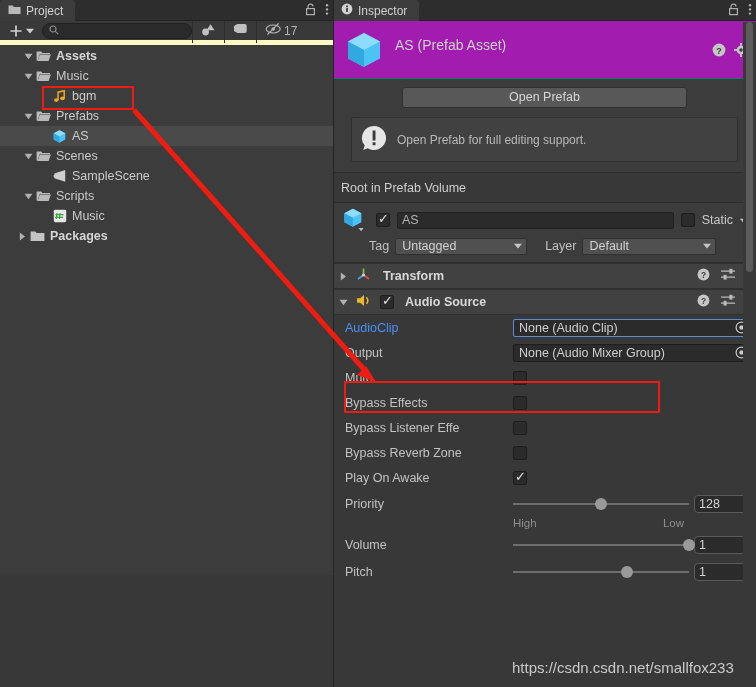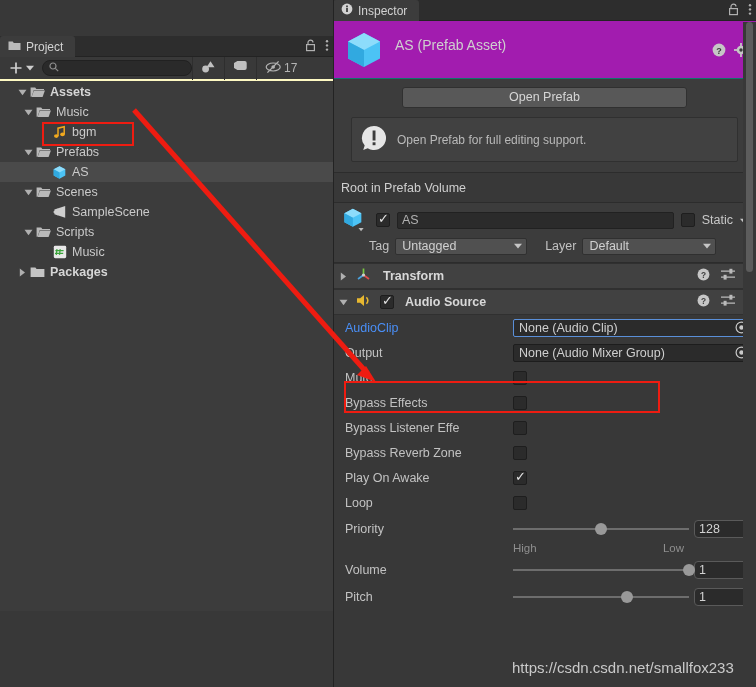--- a/index.html
+++ b/index.html
@@ -10,39 +10,38 @@
     font-size: 12px;
     color: #c4c4c4;
     overflow: hidden;
   }
   #app { position: relative; width: 756px; height: 687px; }
 
   
   #project-panel {
     position: absolute; left: 0; top: 0; width: 333px; height: 575px;
     background: #3c3c3c;
-    margin-top: 36px;
   }
   .tabbar {
     height: 21px; background: #2d2d2d; position: relative;
     border-bottom: 1px solid #232323;
   }
   .tab {
     display: inline-flex; align-items: center; gap: 5px;
     height: 21px; padding: 0 12px 0 8px;
     background: #3c3c3c; color: #d2d2d2; font-size: 12px;
     border-top-left-radius: 3px; border-top-right-radius: 3px;
   }
   .tab-right-icons {
     position: absolute; right: 4px; top: 0; height: 21px;
     display: flex; align-items: center; gap: 9px;
   }
   .toolbar {
     height: 24px; background: #393939; display: flex; align-items: center;
-    border-bottom: 2px solid #fef9c3;
+    border-bottom: 5px solid #fef9c3;
   }
   .tb-plus {
     display: flex; align-items: center; gap: 3px;
     padding: 0 8px 0 9px; height: 18px; color: #c9c9c9;
   }
   .search-wrap { flex: 0 0 auto; }
   .search-box {
     width: 150px; height: 16px; background: #2a2a2a;
     border: 1px solid #212121; border-radius: 8px;
     display: flex; align-items: center; padding: 0 6px; gap: 4px;
@@ -307,21 +306,21 @@
               <ellipse cx="8.2" cy="7" rx="7" ry="4" fill="none" stroke="#b4b4b4" stroke-width="1.2"></ellipse>
               <circle cx="8.2" cy="7" r="1.8" fill="#b4b4b4"></circle>
               <path d="M2.4 12.6L13.6 1.4" stroke="#b4b4b4" stroke-width="1.3"></path>
             </svg>
         </span>
         <span>17</span>
       </div>
     </div>
 
     <div id="tree">
-        <div class="trow bold" style="padding-left: 16px; text-align: right;">
+        <div class="trow bold" style="padding-left: 22px; text-align: right;">
           <span class="arrow">
             <svg width="9" height="7" viewBox="0 0 9 7">
               <path d="M0.5 0.8h8L4.5 6.2z" fill="#b0b0b0"></path>
             </svg>
           </span>
           <span class="ico">
             <svg width="15" height="12" viewBox="0 0 15 12">
               <path d="M0.6 1.4h4.6l1.1 1.5H14v1H3.8L1.6 10.8H0.6z" fill="#b9b9b9"></path>
               <path d="M3.9 4.6h11L12.6 10.9H1.6z" fill="#b9b9b9"></path>
             </svg>
@@ -676,24 +675,20 @@
           <span class="cb"></span>
         </div>
         <div class="prow">
           <span class="pl" style="overflow: hidden; white-space: nowrap;">Bypass Reverb Zone</span>
           <span class="cb"></span>
         </div>
         <div class="prow">
           <span class="pl" style="overflow: hidden; white-space: nowrap;">Play On Awake</span>
           <span class="cb checked"></span>
         </div>
-        <div class="prow">
-          <span class="pl" style="overflow: hidden; white-space: nowrap;">Loop</span>
-          <span class="cb"></span>
-        </div>
         <div class="slider-row">
           <span class="pl">Priority</span>
           <span class="slider">
             <span class="track"></span>
             <span class="knob" style="left:calc(50% - 6px)"></span>
           </span>
           <span class="numfield">128</span>
         </div>
         <div class="hl-row" style="padding-left: 180px;">
           <span style="flex:1 1 auto;display:flex;justify-content:space-between;padding-right:72px">

